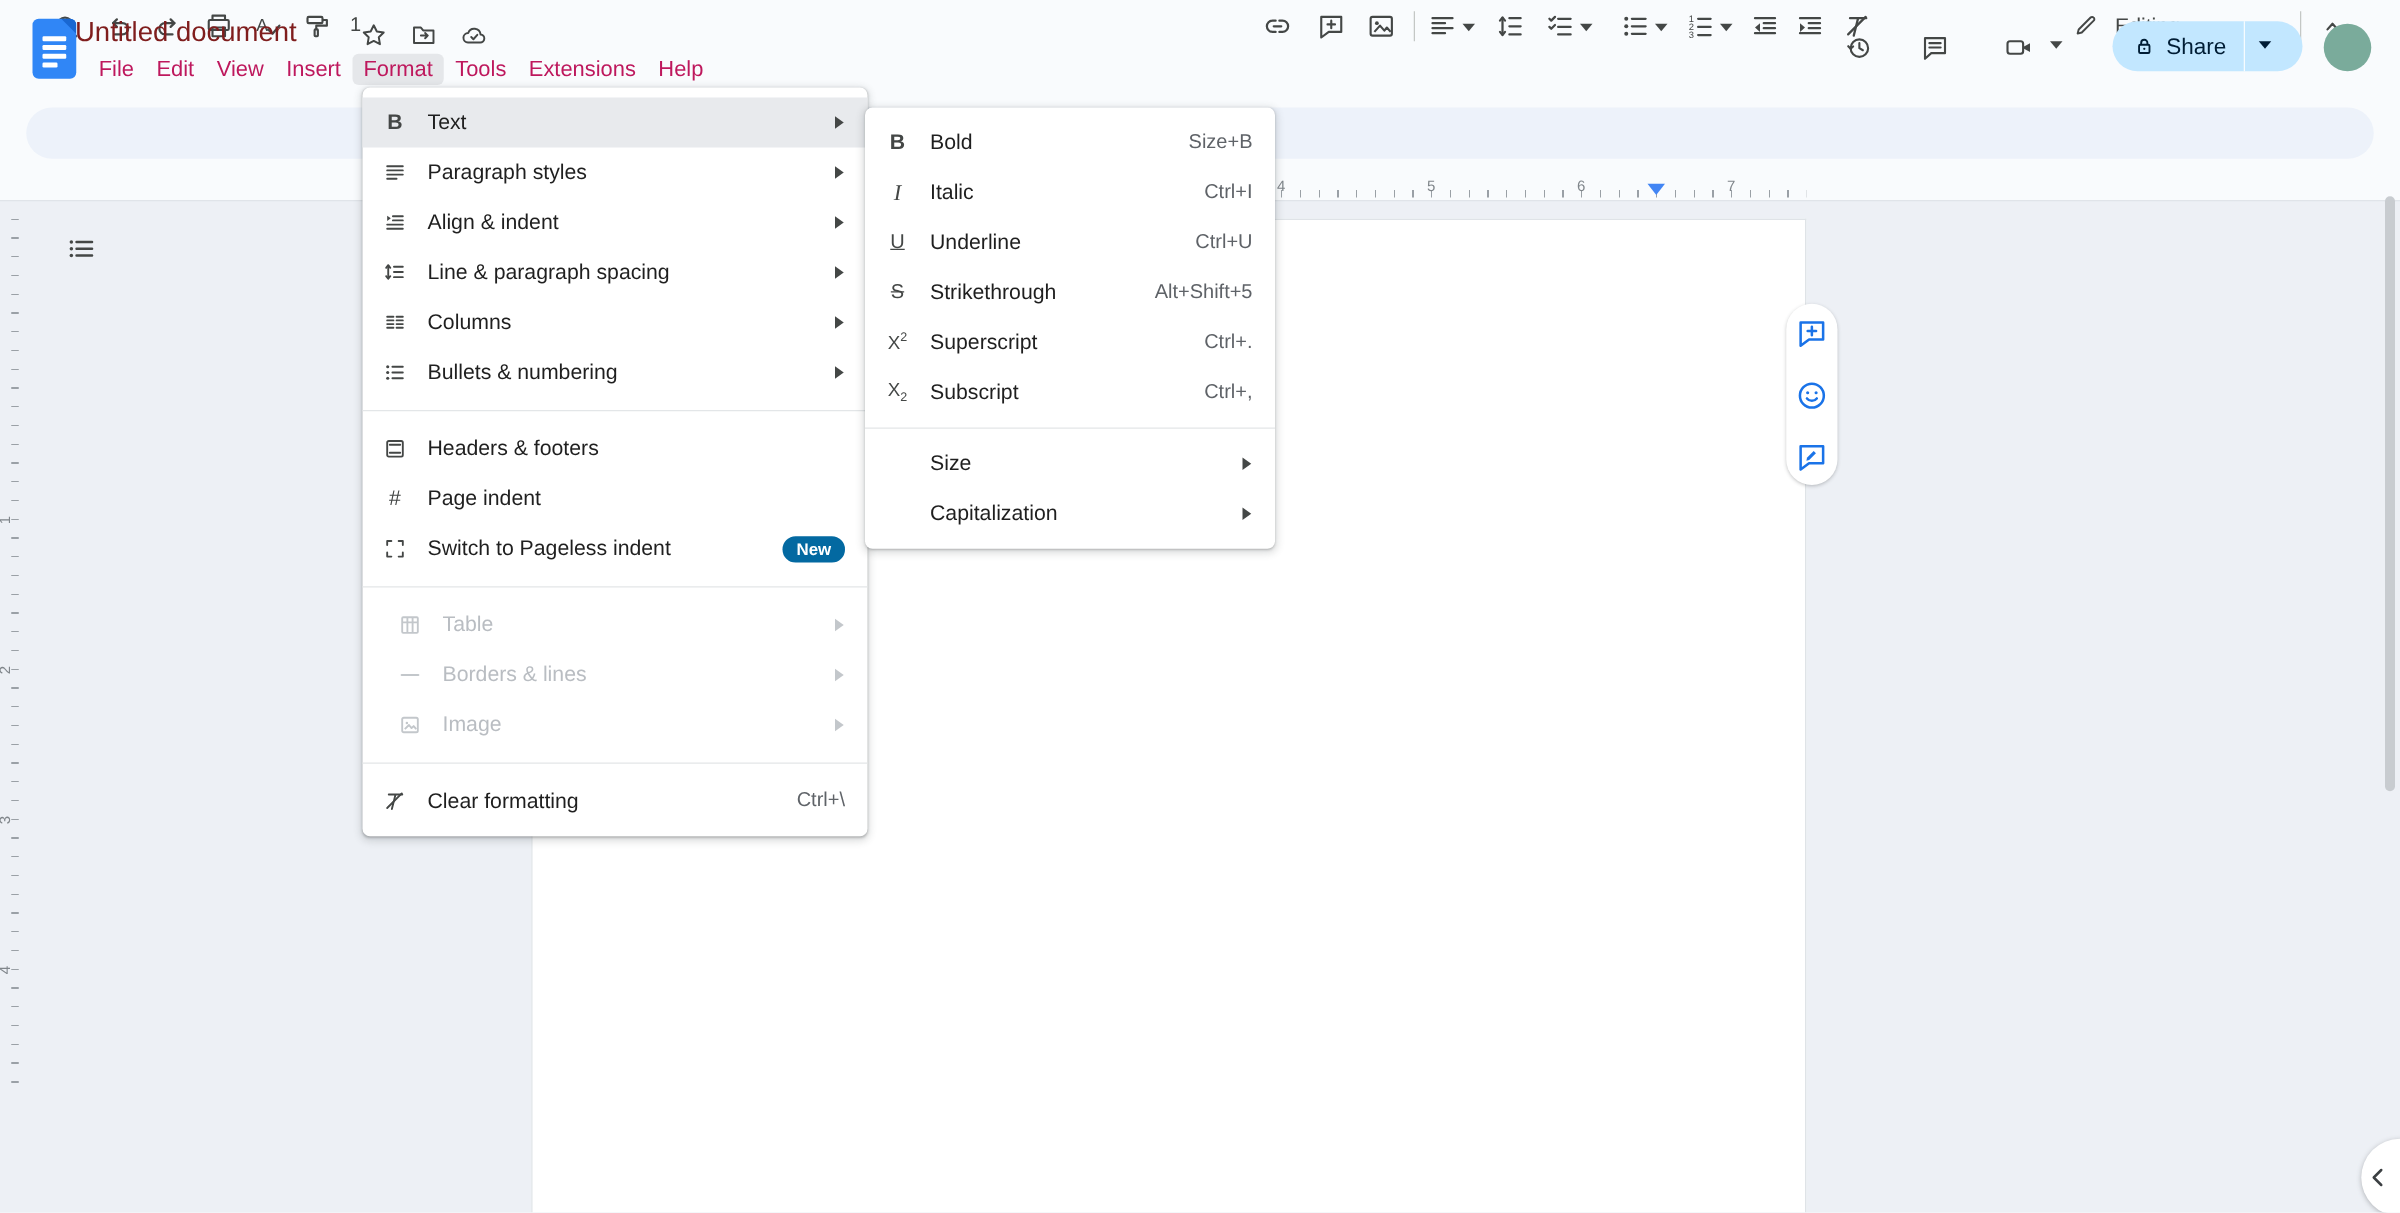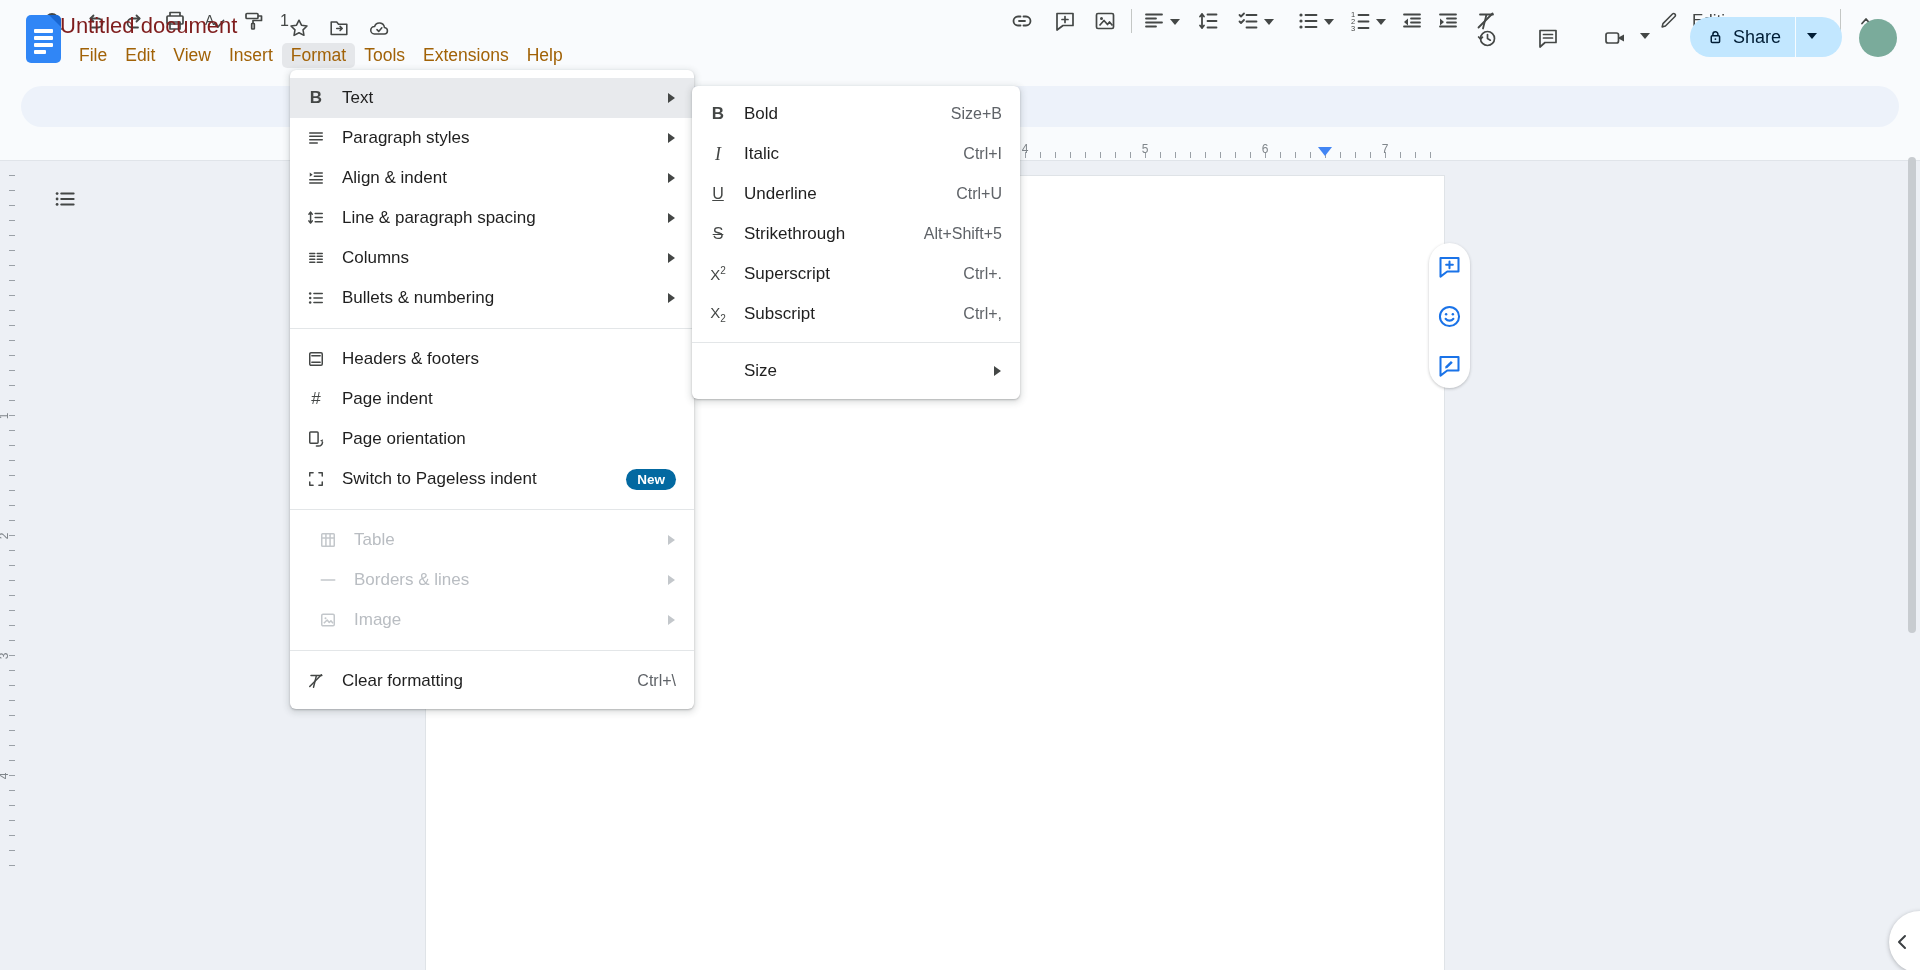--- a/index.html
+++ b/index.html
@@ -9,21 +9,21 @@
   
   .canvas { position:absolute; left:0; top:160px; width:1920px; height:810px; background:#edf0f5; border-top:1px solid #e0e4e9; z-index:0; }
   .page { position:absolute; left:425px; top:175px; width:1020px; height:795px; background:#fff; border:1px solid #dfe3e7; border-bottom:none; z-index:1; }
 
   
   .docs-logo { position:absolute; left:26px; top:15px; width:35px; height:48px; background:#3086f6; border-radius:5px; z-index:5; }
   .docs-logo .fold { position:absolute; right:0; top:0; width:0; height:0; border-top:12px solid #1967d2; border-left:12px solid transparent; border-top-right-radius:5px; }
   .docs-logo .ln { position:absolute; left:8px; width:19px; height:3.5px; background:#fff; border-radius:1px; }
   .title { position:absolute; left:60px; top:13px; font-size:22px; color:#7f1d1d; z-index:5; }
   .title-icons { position:absolute; left:288px; top:17px; display:flex; gap:18px; color:#444746; z-index:5; }
-  .menubar { position:absolute; left:70px; top:42px; height:26px; display:flex; align-items:center; font-size:17.5px; color:#a16207; z-index:5; }
+  .menubar { position:absolute; left:70px; top:42px; height:26px; display:flex; align-items:center; font-size:17.5px; color:#be185d; z-index:5; }
   .menubar .mitem { padding:2px 9px; border-radius:5px; cursor:default; }
   .menubar .mitem.active { background:#e5e7ea; }
   .tr-icon { position:absolute; top:26px; width:24px; height:24px; color:#444746; }
   .caret { display:inline-block; width:0; height:0; border:5px solid transparent; border-top:6px solid #444746; margin-top:3px; }
   .share-pill { position:absolute; left:1690px; top:17px; width:152px; height:40px; background:#c2e7ff; border-radius:20px; display:flex; align-items:center; color:#001d35; z-index:5; }
   .share-pill .lock { margin-left:15px; width:20px; height:20px; }
   .share-pill .share-lbl { margin-left:8px; font-size:18px; }
   .share-pill .vdiv { width:1px; height:40px; background:rgba(255,255,255,.85); margin-left:14px; }
   .share-pill .caret { border-top-color:#001d35; margin:3px 0 0 11px; }
   .avatar { position:absolute; left:1859px; top:19px; width:38px; height:38px; border-radius:50%; background:#7aab9b; z-index:5; }
@@ -392,30 +392,20 @@
   </div>
   <div class="mrow">
     <span class="mi">
         <span class="gHash">#</span>
       </span>
     <span class="lbl">Page indent</span>
   </div>
   <div class="mrow">
     <span class="mi">
       <svg width="20" height="20" viewBox="0 0 24 24" fill="none" stroke="currentColor" stroke-width="1.8" stroke-linecap="round" stroke-linejoin="round">
-          <rect x="4.5" y="3.5" width="10" height="13.5" rx="1"></rect>
-          <path d="M12.5 20.5h2.5a5 5 0 0 0 4.8-4.6"></path>
-          <path d="M20.3 12.2l-.4 3.5-3.1-1.7z" fill="currentColor" stroke="none"></path>
-        </svg>
-    </span>
-    <span class="lbl">Page orientation</span>
-  </div>
-  <div class="mrow">
-    <span class="mi">
-      <svg width="20" height="20" viewBox="0 0 24 24" fill="none" stroke="currentColor" stroke-width="1.8" stroke-linecap="round" stroke-linejoin="round">
           <path d="M4.5 8.5v-4h4M15.5 4.5h4v4M19.5 15.5v4h-4M8.5 19.5h-4v-4"></path>
         </svg>
     </span>
     <span class="lbl">Switch to Pageless indent</span>
     <span class="badge">New</span>
   </div>
   <div class="mdiv"></div>
   <div class="mrow dis">
     <span class="mi">
       <svg width="20" height="20" viewBox="0 0 24 24" fill="none" stroke="currentColor" stroke-width="1.8" stroke-linejoin="round">
@@ -499,20 +489,25 @@
     <span class="mi">
         <span class="gX">X<sub>2</sub></span>
       </span>
     <span class="lbl">Subscript</span>
     <span class="sc">Ctrl+,</span>
   </div>
   <div class="mdiv sm"></div>
   <div class="mrow">
     <span class="mi"></span>
     <span class="lbl">Size</span>
+    <span class="arr"></span>
+  </div>
+  <div class="mrow">
+    <span class="mi"></span>
+    <span class="lbl">Capitalization</span>
     <span class="arr"></span>
   </div>
 </div>
 
 <div class="margin-pill">
   <span class="mbtn" style="top:10px">
     <svg width="27" height="27" viewBox="0 0 24 24" fill="none" stroke="currentColor" stroke-width="1.8" stroke-linecap="round" stroke-linejoin="round">
         <path d="M4 4.5h16v12H10l-6 4.5z"></path>
         <path d="M12 7.5v6M9 10.5h6"></path>
       </svg>

